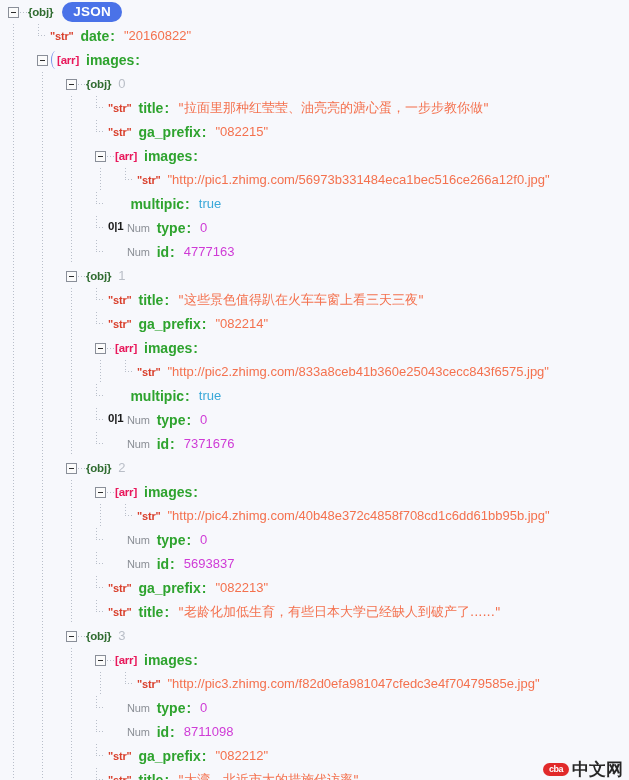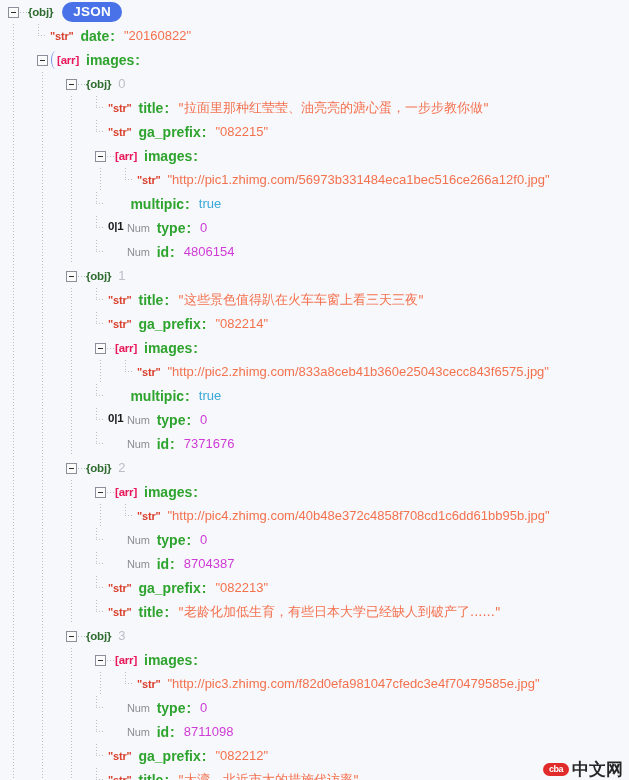--- a/index.html
+++ b/index.html
@@ -345,21 +345,21 @@
           <div class="guides" style="width: 95px;">
             <div class="vline" style="left: 13px;"></div>
             <div class="vline" style="left: 42px;"></div>
             <div class="vline" style="left: 71px;"></div>
           </div>
         </div>
         <div class="leafline" style="width: 13px;"></div>
         <span class="badge b-num">Num</span>
         <span class="key">id</span>
         <span class="colon">:</span>
-        <span class="val v-number">4806154</span>
+        <span class="val v-number">4777163</span>
       </div>
       <div class="row">
         <div class="indent" style="width: 66px;">
           <div class="guides" style="width: 66px;">
             <div class="vline" style="left: 13px;"></div>
             <div class="vline" style="left: 42px;"></div>
           </div>
         </div>
         <div class="expander"></div>
         <div class="expander-tail"></div>
@@ -521,21 +521,21 @@
           <div class="guides" style="width: 95px;">
             <div class="vline" style="left: 13px;"></div>
             <div class="vline" style="left: 42px;"></div>
             <div class="vline" style="left: 71px;"></div>
           </div>
         </div>
         <div class="leafline" style="width: 13px;"></div>
         <span class="badge b-num">Num</span>
         <span class="key">id</span>
         <span class="colon">:</span>
-        <span class="val v-number">8704387</span>
+        <span class="val v-number">5693837</span>
       </div>
       <div class="row">
         <div class="indent" style="width: 95px;">
           <div class="guides" style="width: 95px;">
             <div class="vline" style="left: 13px;"></div>
             <div class="vline" style="left: 42px;"></div>
             <div class="vline" style="left: 71px;"></div>
           </div>
         </div>
         <div class="leafline"></div>

